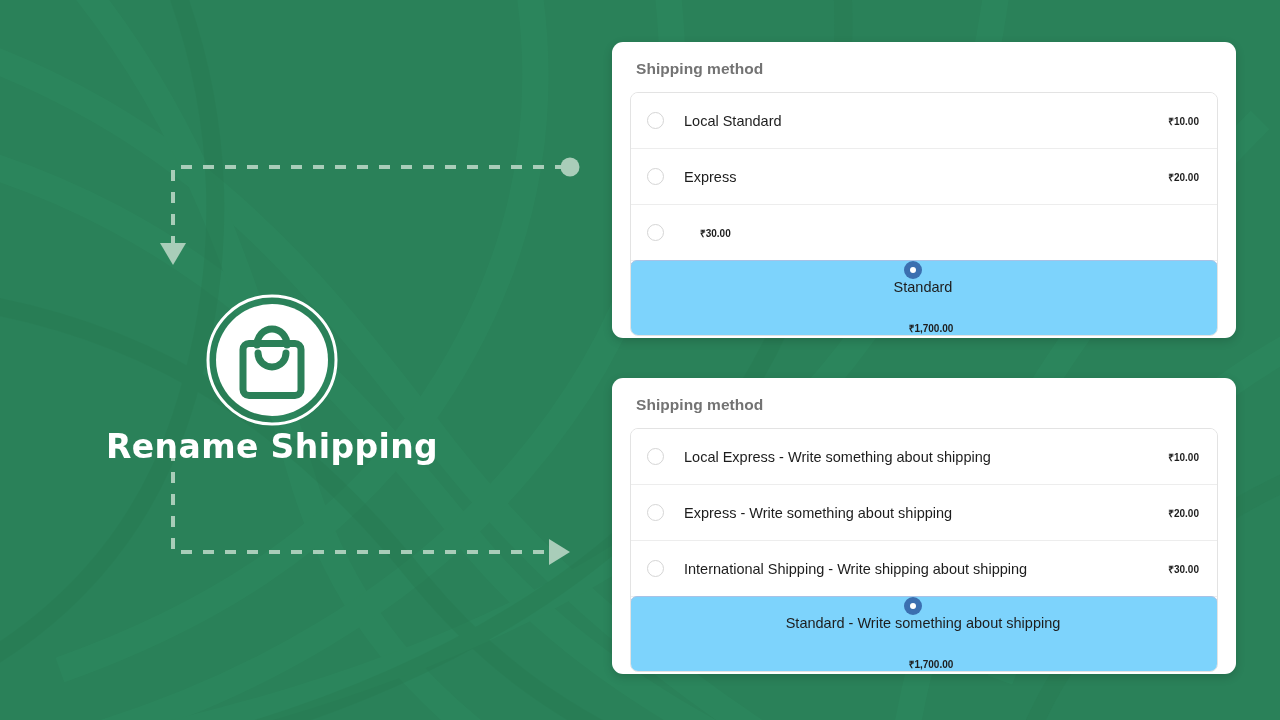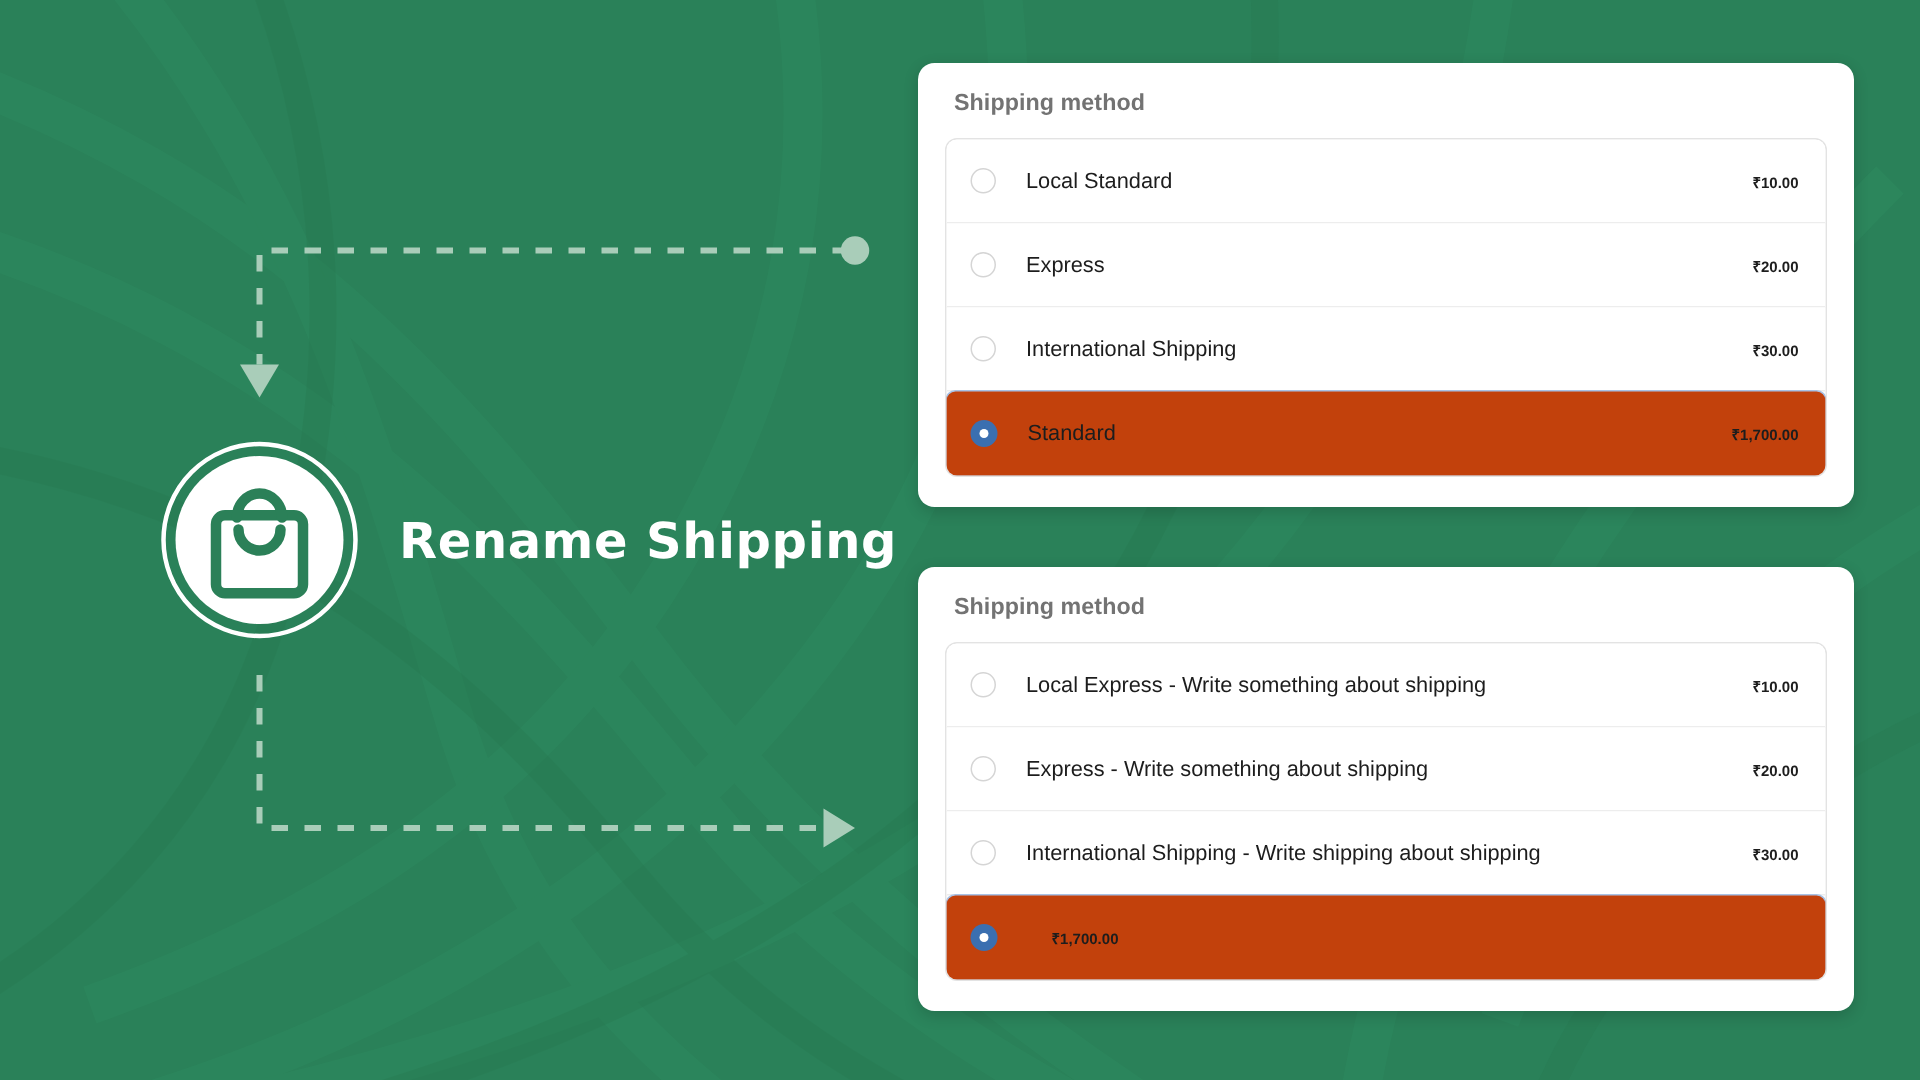--- a/index.html
+++ b/index.html
@@ -48,21 +48,21 @@
     height: 720px;
     pointer-events: none;
   }
 
   .brand {
     position: absolute;
     left: 106px;
     top: 293px;
     display: flex;
     align-items: center;
-    gap: 26px;
+    flex-direction: column;
   }
 
   .logo-wrap {
     position: relative;
     width: 134px;
     height: 134px;
     flex: 0 0 auto;
   }
 
   .brand-title {
@@ -120,25 +120,26 @@
     border-bottom: 1px solid #ededed;
     box-sizing: border-box;
     background: #ffffff;
     position: relative;
   }
   .option-row:last-child {
     border-bottom: none;
   }
 
   .option-row.selected {
-    background: #c2410c;
+    background: #7dd3fc;
     border: 1px solid #a8c2e6;
     border-radius: 7px;
     margin: -1px -1px -1px -1px;
-    height: 58px;
+    height: 76px;
+    flex-direction: column;
   }
 
   .radio {
     width: 17px;
     height: 17px;
     border-radius: 50%;
     border: 1.5px solid #d5d5d5;
     background: #ffffff;
     flex: 0 0 auto;
     box-sizing: border-box;
@@ -253,21 +254,20 @@
       </div>
 
       <div class="option-row">
         <span class="radio"></span>
         <span class="option-label">Express</span>
         <span class="option-price">₹20.00</span>
       </div>
 
       <div class="option-row">
         <span class="radio"></span>
-        <span class="option-label">International Shipping</span>
         <span class="option-price">₹30.00</span>
       </div>
 
       <div class="option-row selected">
         <span class="radio"></span>
         <span class="option-label">Standard</span>
         <span class="option-price">₹1,700.00</span>
       </div>
 
     </div>
@@ -290,19 +290,20 @@
       </div>
 
       <div class="option-row">
         <span class="radio"></span>
         <span class="option-label">International Shipping - Write shipping about shipping</span>
         <span class="option-price">₹30.00</span>
       </div>
 
       <div class="option-row selected">
         <span class="radio"></span>
+        <span class="option-label">Standard - Write something about shipping</span>
         <span class="option-price">₹1,700.00</span>
       </div>
 
     </div>
   </div>
 
 </div>
 
 </body></html>

